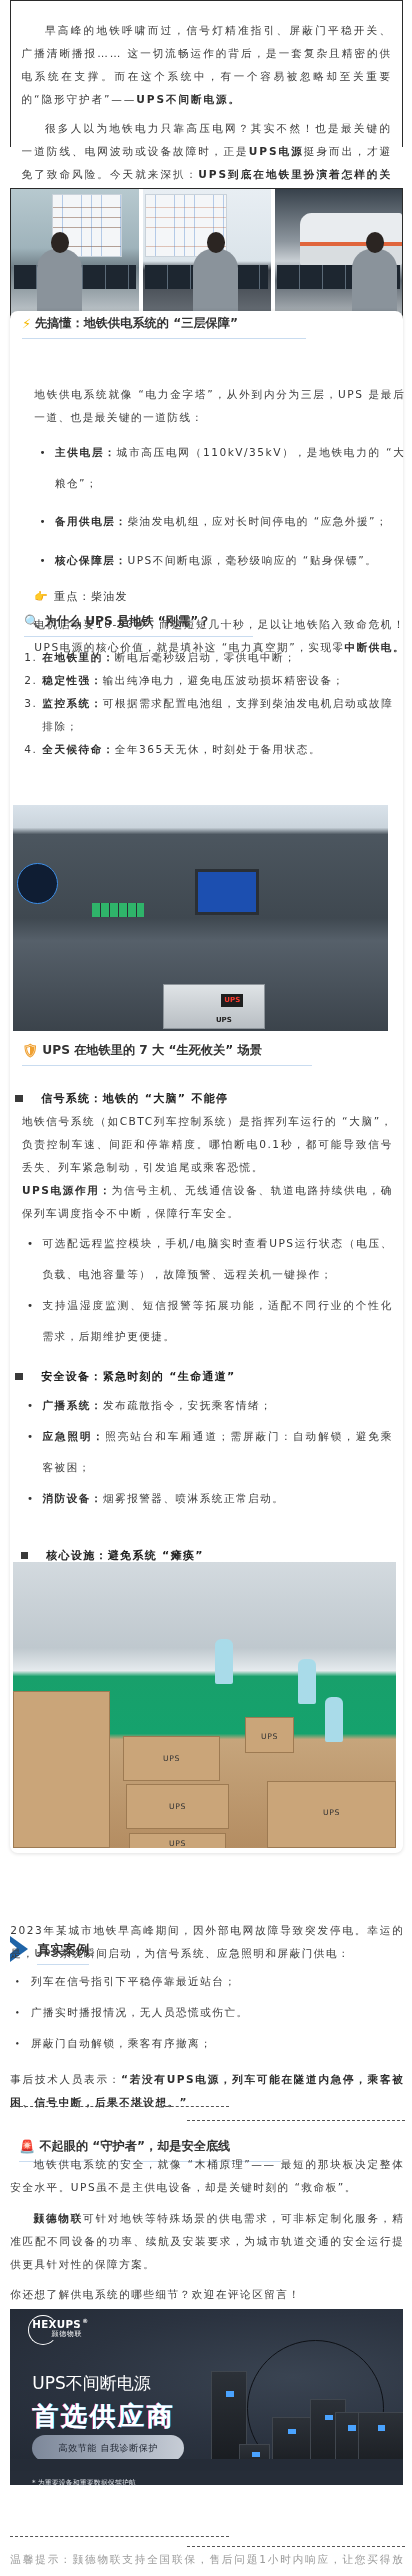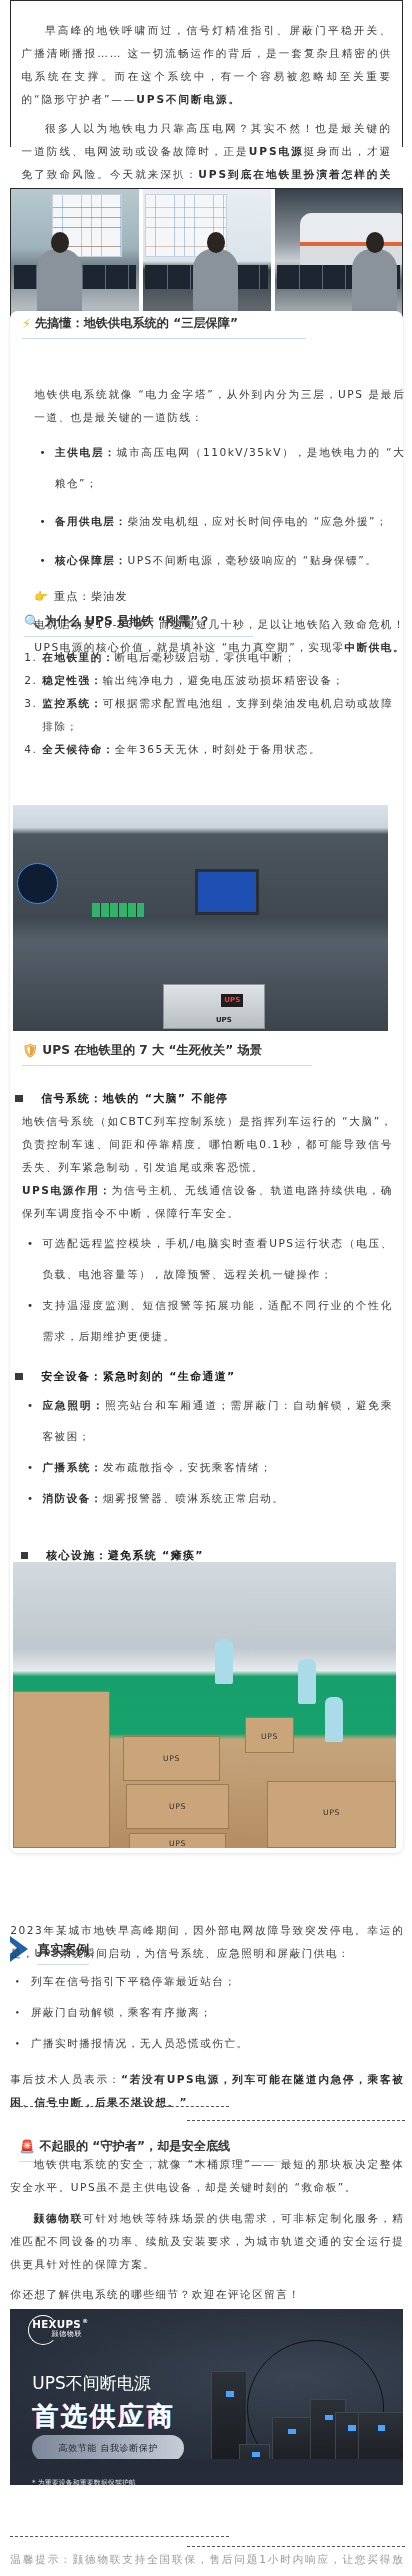--- a/index.html
+++ b/index.html
@@ -215,22 +215,22 @@
   </div>
 
   <div style="position:absolute; left:5.2px; top:1058px; width:378px;">
     <div class="sub-h">
         <span class="sq"></span>
         <span>安全设备：紧急时刻的 “生命通道”</span>
       </div>
   </div>
   <div style="position:absolute; left:11.6px; top:1076px; width:371px;">
     <ul class="bul" style="margin-top:2.6px;">
+      <li><b>广播系统：</b><span>发布疏散指令，安抚乘客情绪；</span></li>
       <li><b>应急照明：</b><span>照亮站台和车厢通道；需屏蔽门：自动解锁，避免乘客被困；</span></li>
-      <li><b>广播系统：</b><span>发布疏散指令，安抚乘客情绪；</span></li>
       <li><b>消防设备：</b><span>烟雾报警器、喷淋系统正常启动。</span></li>
     </ul>
   </div>
 
   <div style="position:absolute; left:10.3px; top:1237px; width:378px;">
     <div class="sub-h">
         <span class="sq"></span>
         <span>核心设施：避免系统 “瘫痪”</span>
       </div>
   </div>
@@ -283,22 +283,22 @@
 </div>
 
 <div class="case-head">
   <div class="chev"></div>
   <div class="case-title">真实案例</div>
 </div>
 <div style="position:absolute; left:10.3px; top:1919px; width:394px;">
   <p class="p">2023年某城市地铁早高峰期间，因外部电网故障导致突发停电。幸运的是，UPS系统瞬间启动，为信号系统、应急照明和屏蔽门供电：</p>
   <ul class="bul" style="margin-top:1.3px;font-family:Liberation Serif, serif;">
     <li style="padding-left:20.6px;">列车在信号指引下平稳停靠最近站台；</li>
+    <li style="padding-left:20.6px;">广播实时播报情况，无人员恐慌或伤亡。</li>
     <li style="padding-left:20.6px;">屏蔽门自动解锁，乘客有序撤离；</li>
-    <li style="padding-left:20.6px;">广播实时播报情况，无人员恐慌或伤亡。</li>
   </ul>
   <p class="p" style="margin-top:9px;"><span>事后技术人员表示：</span><b>“若没有UPS电源，列车可能在隧道内急停，乘客被困、信号中断，后果不堪设想。”</b></p>
 </div>
 
 <div class="dash" style="left:10.3px; top:2106px; width:219px;"></div>
 <div class="dash" style="left:187px; top:2120px; width:218px;"></div>
 
 <div style="position:absolute; left:19.3px; top:2138px; width:262px;">
   <div class="sec-title">
     <span class="ico">🚨</span>

